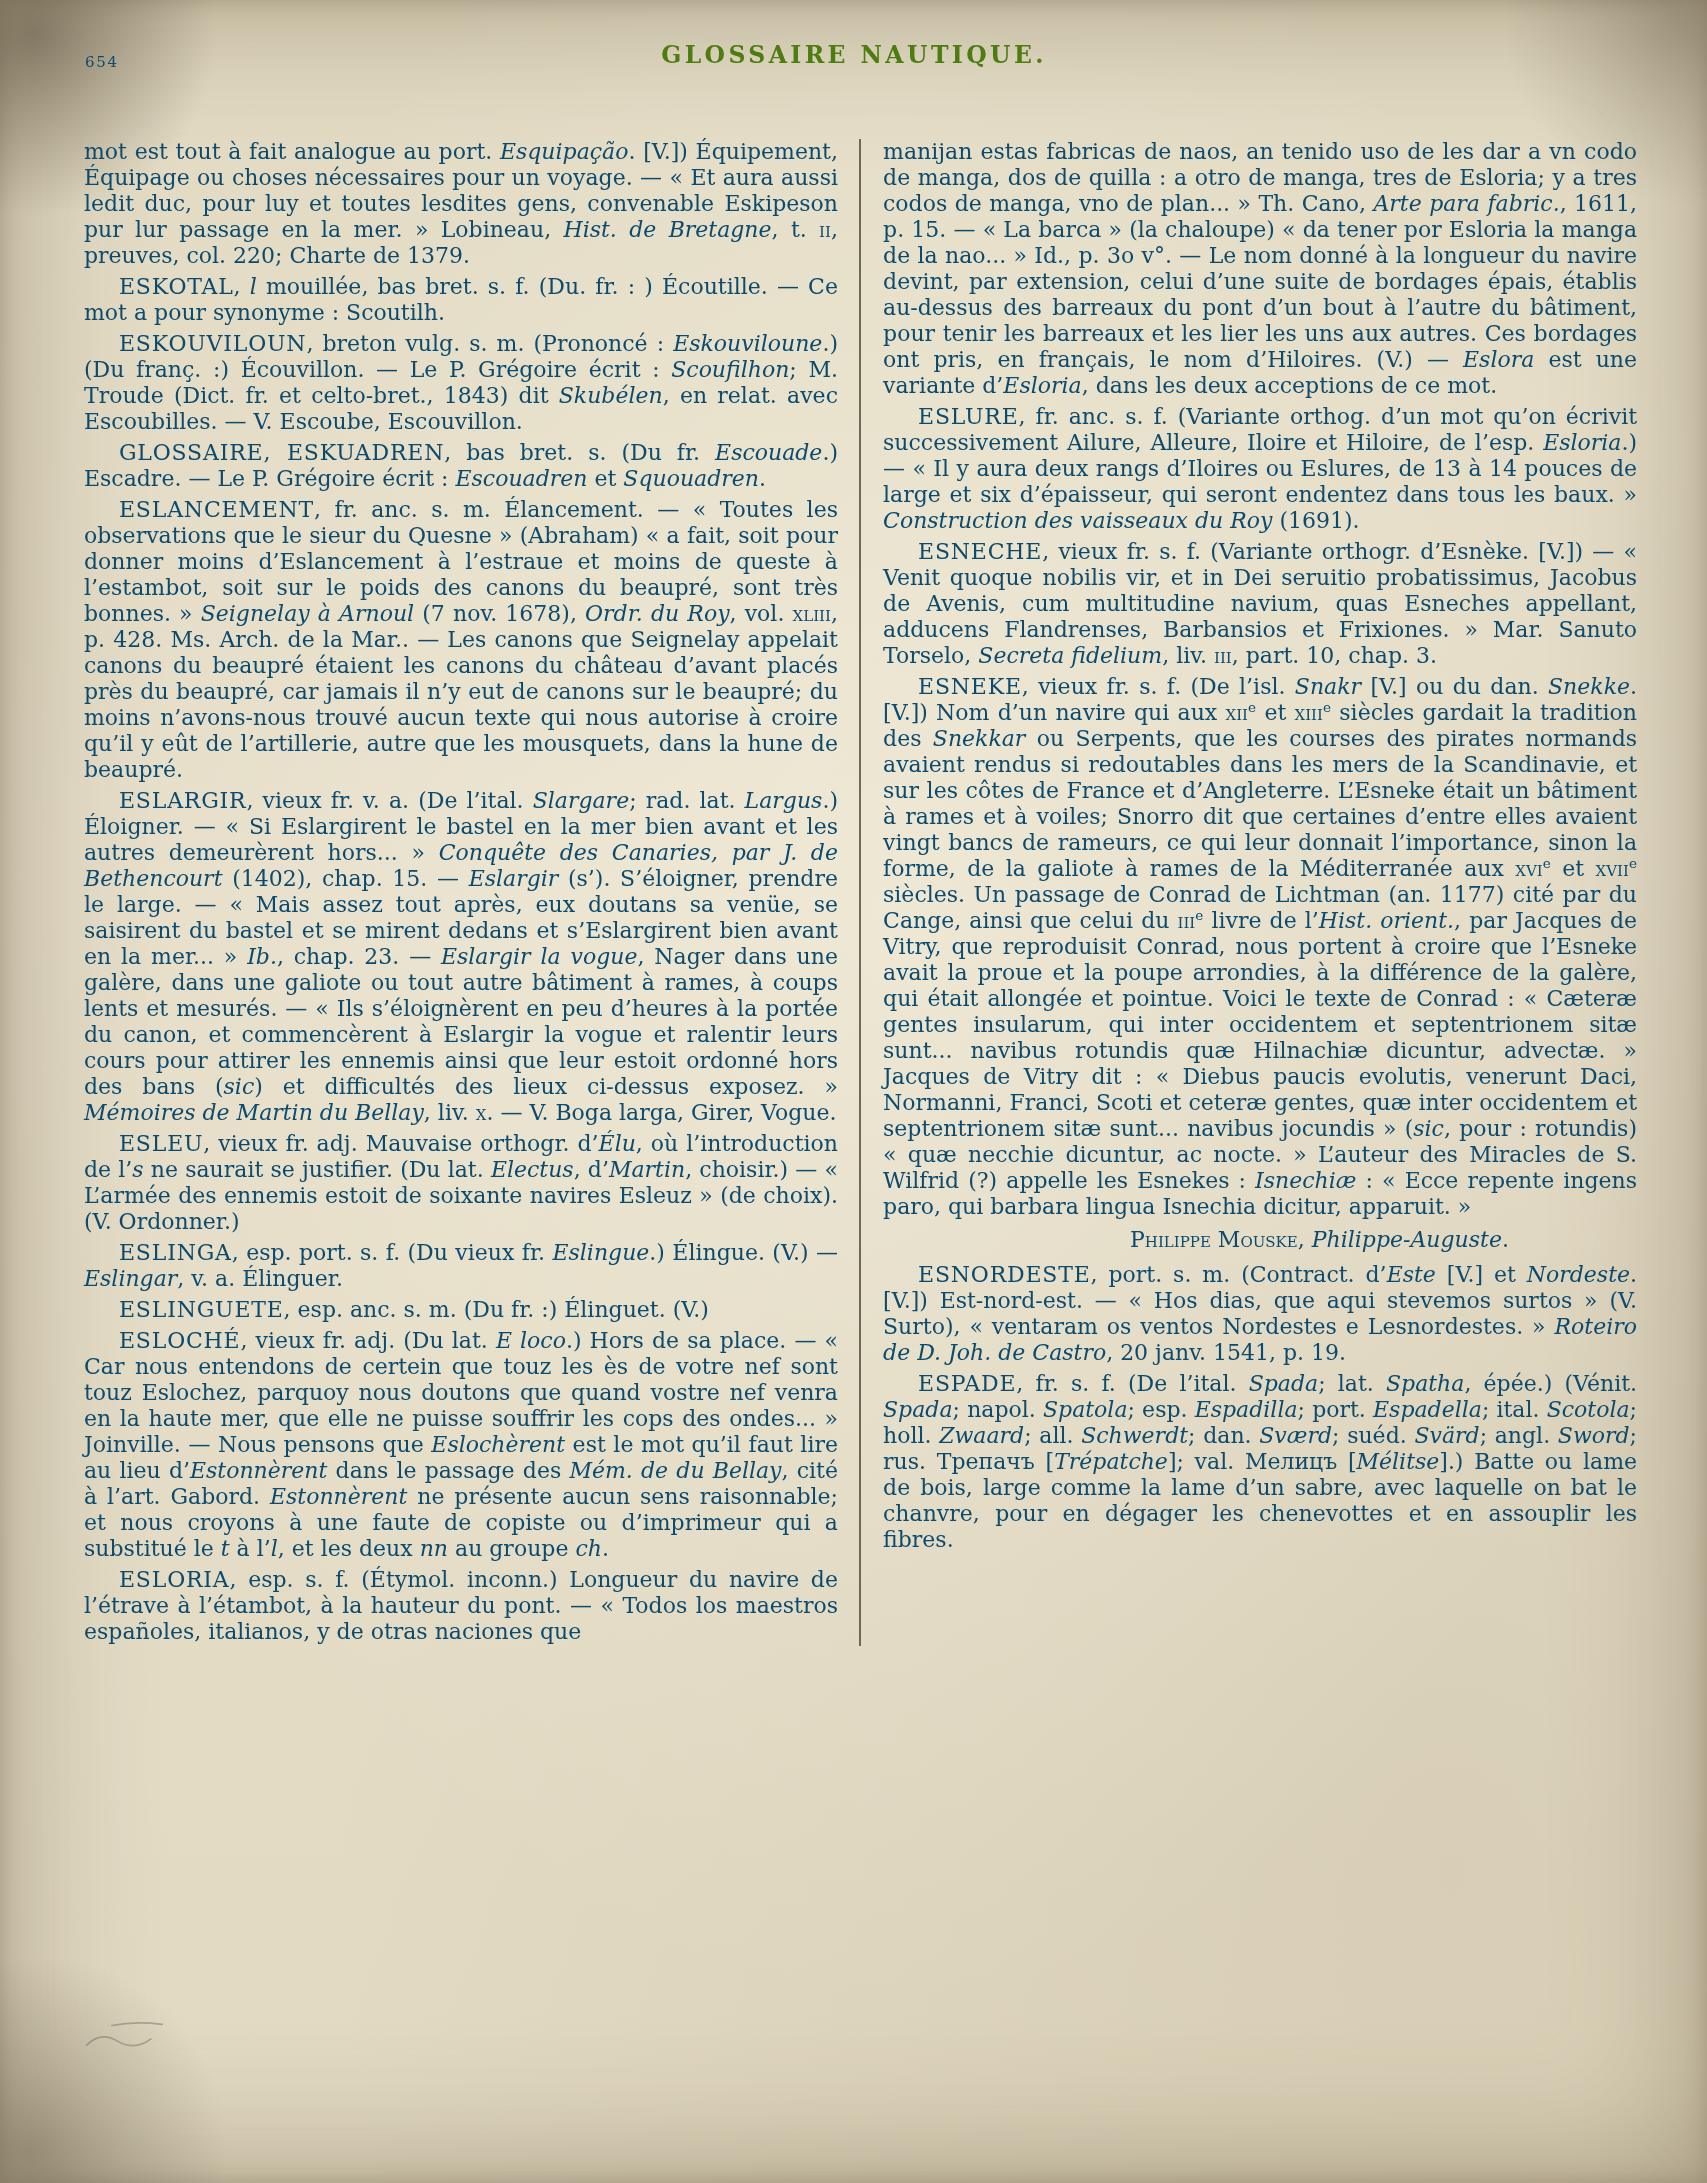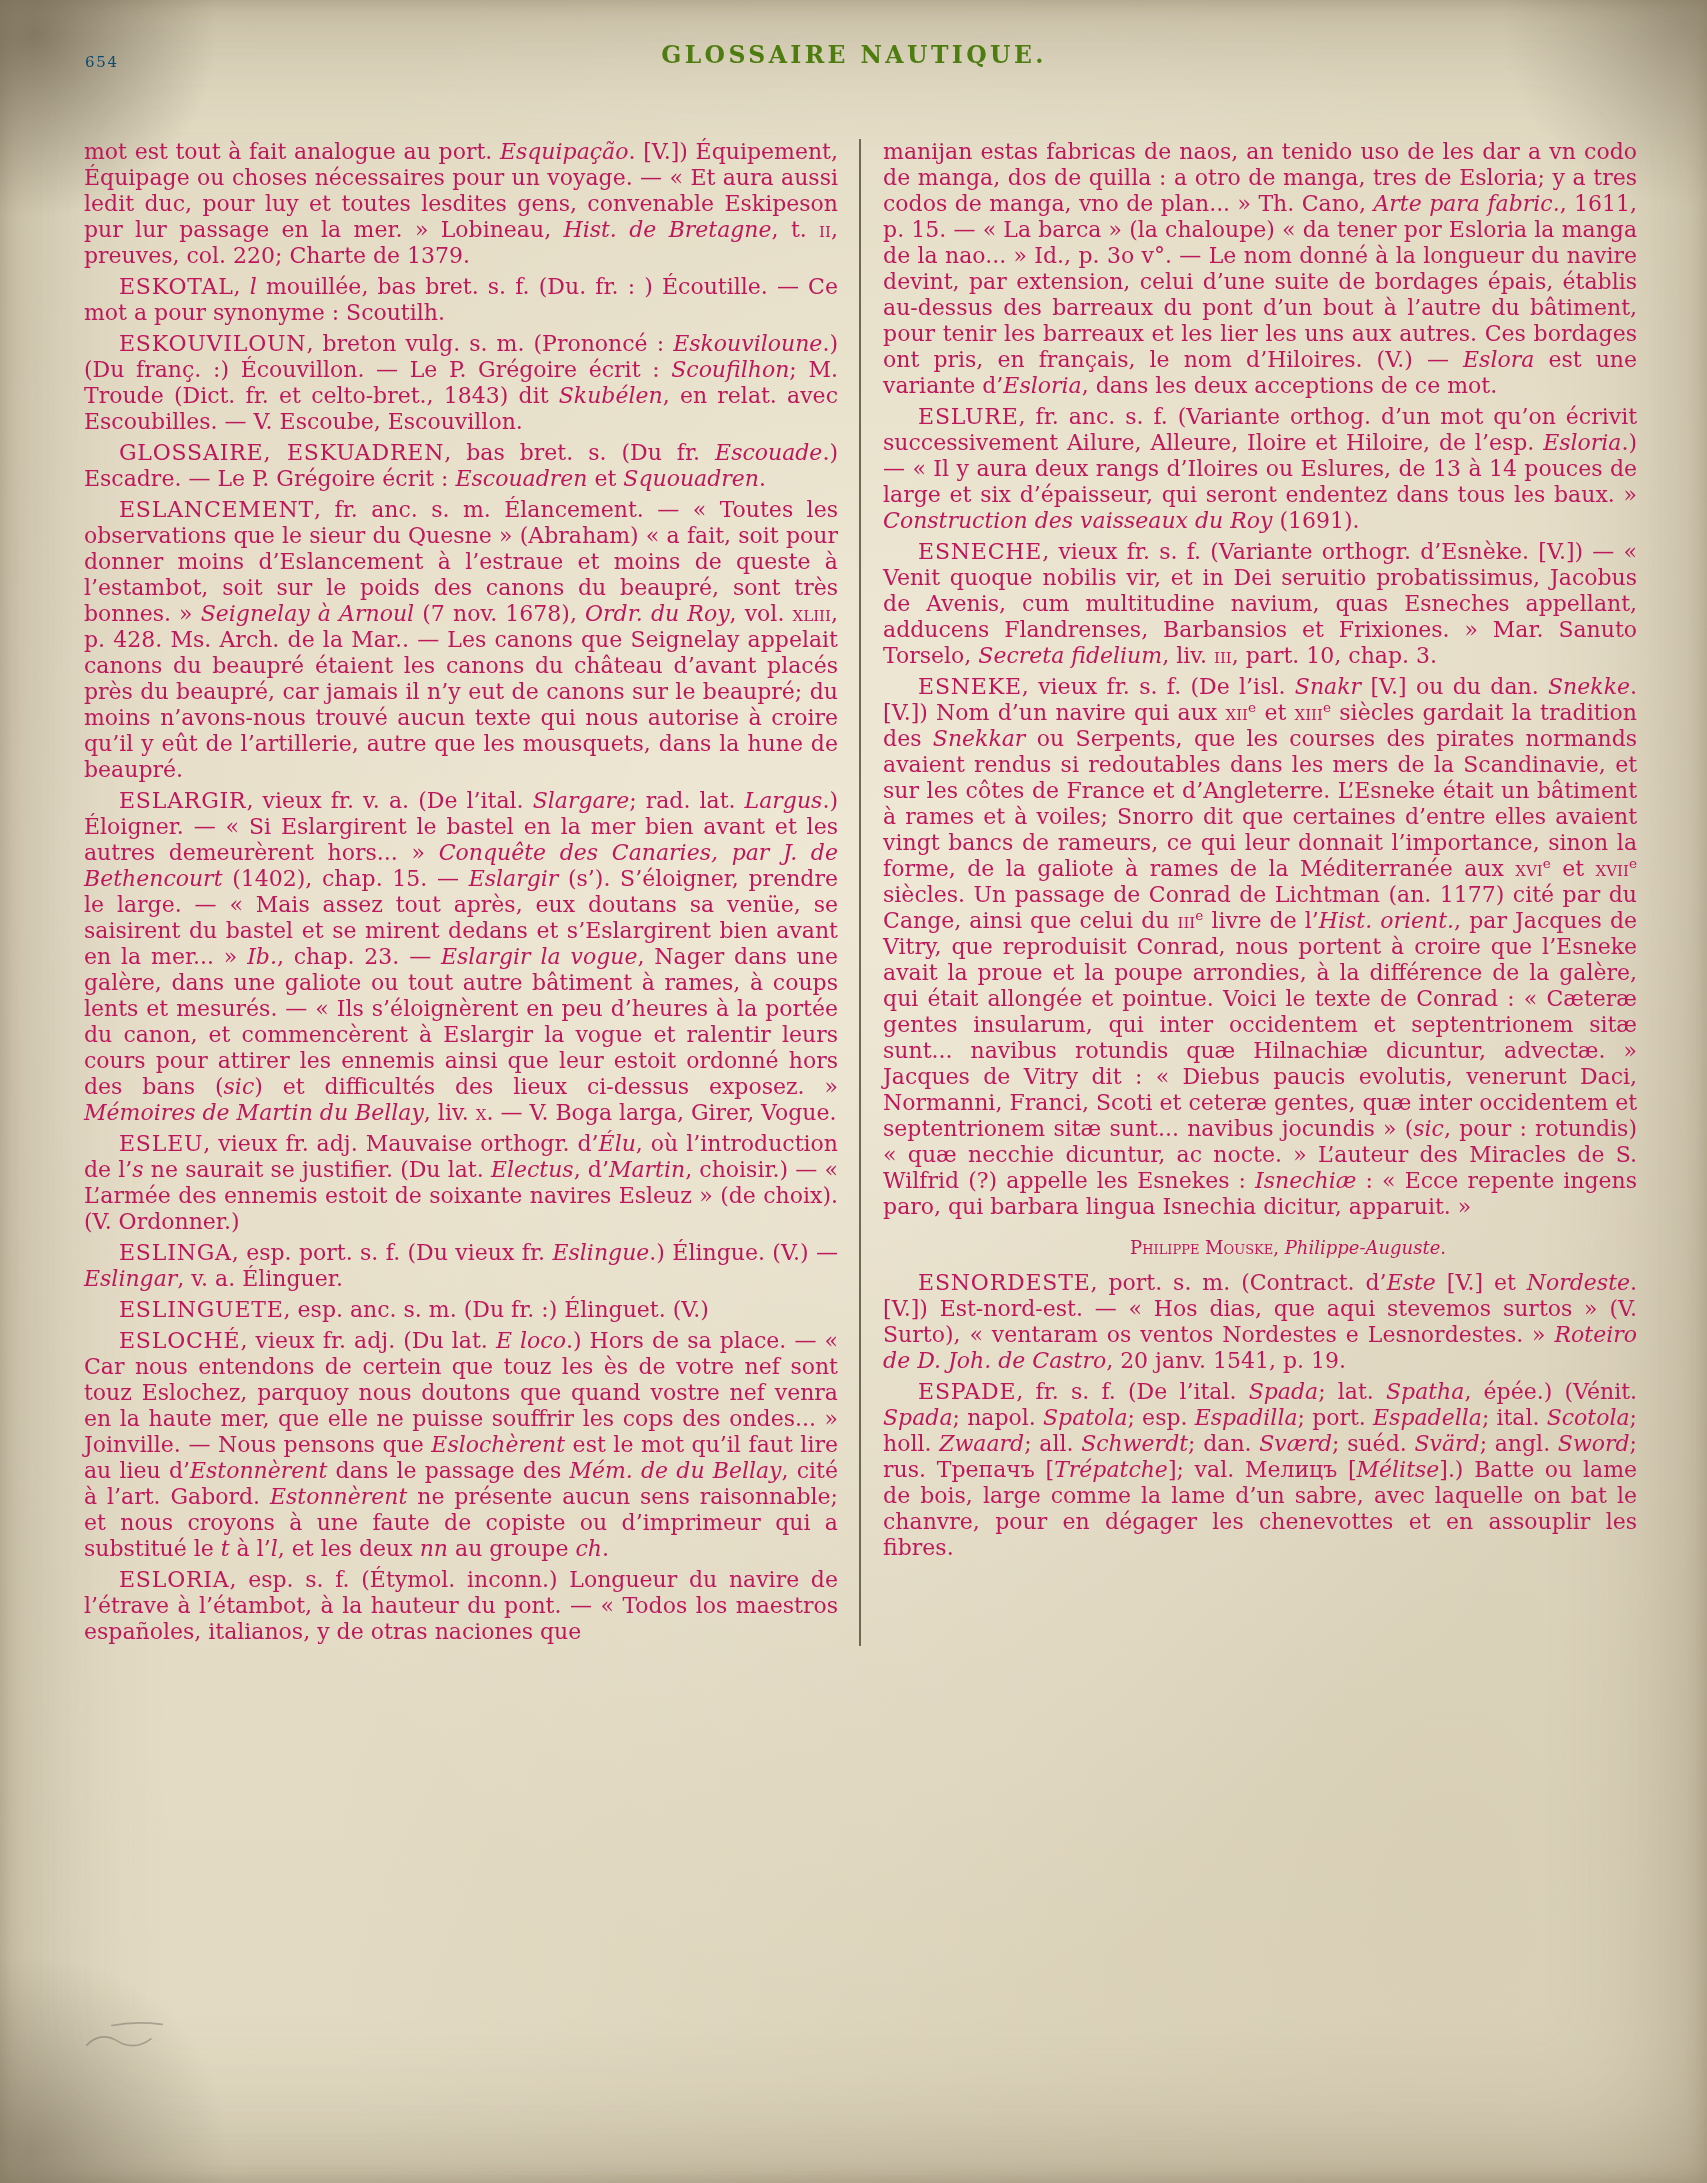--- a/index.html
+++ b/index.html
@@ -41,21 +41,21 @@
 
   .content {
     position:absolute; top:139px; left:84px; right:71px;
     display:flex; align-items:stretch;
   }
   .col {
     flex:1 1 0;
     text-align:justify;
     font-size:22px;
     line-height:26px;
-    color:#be185d;
+    color:#0c4a6e;
   }
   .col-left  { padding-right:21px; }
   .col-right { padding-left:22.4px; }
   .divider { width:1.7px; background:#5a5340; opacity:0.85; }
 
   .para { text-indent:35px; margin-bottom:1.1px; }
   .para.entry { margin-top:5px; }
   .para.noindent { text-indent:0; }
   .hw { letter-spacing:0.8px; }
   .smc { font-variant:small-caps; }
@@ -63,22 +63,22 @@
   i { font-style:italic; }
 
   .verse {
     margin:7.8px 0 3.4px 73px;
     font-size:18px; line-height:23.5px;
     text-align:left; text-indent:0;
   }
   .verse-line { text-indent:0; }
   .verse-line.cont { margin-left:36px; }
   .attribution {
-    margin:15px 0 9px 247px;
-    font-size:18px; text-align:left; text-indent:0;
+    margin:7px 0 9px 247px;
+    font-size:22px; text-align:left; text-indent:0;
   }
 
   .pencil-mark { position:absolute; left:78px; top:1992px; opacity:0.55; }
 </style>
 </head>
 <body>
 
 <div class="paper"></div>
 <div class="corner-smudge corner-tl"></div>
 <div class="corner-smudge corner-bl"></div>

